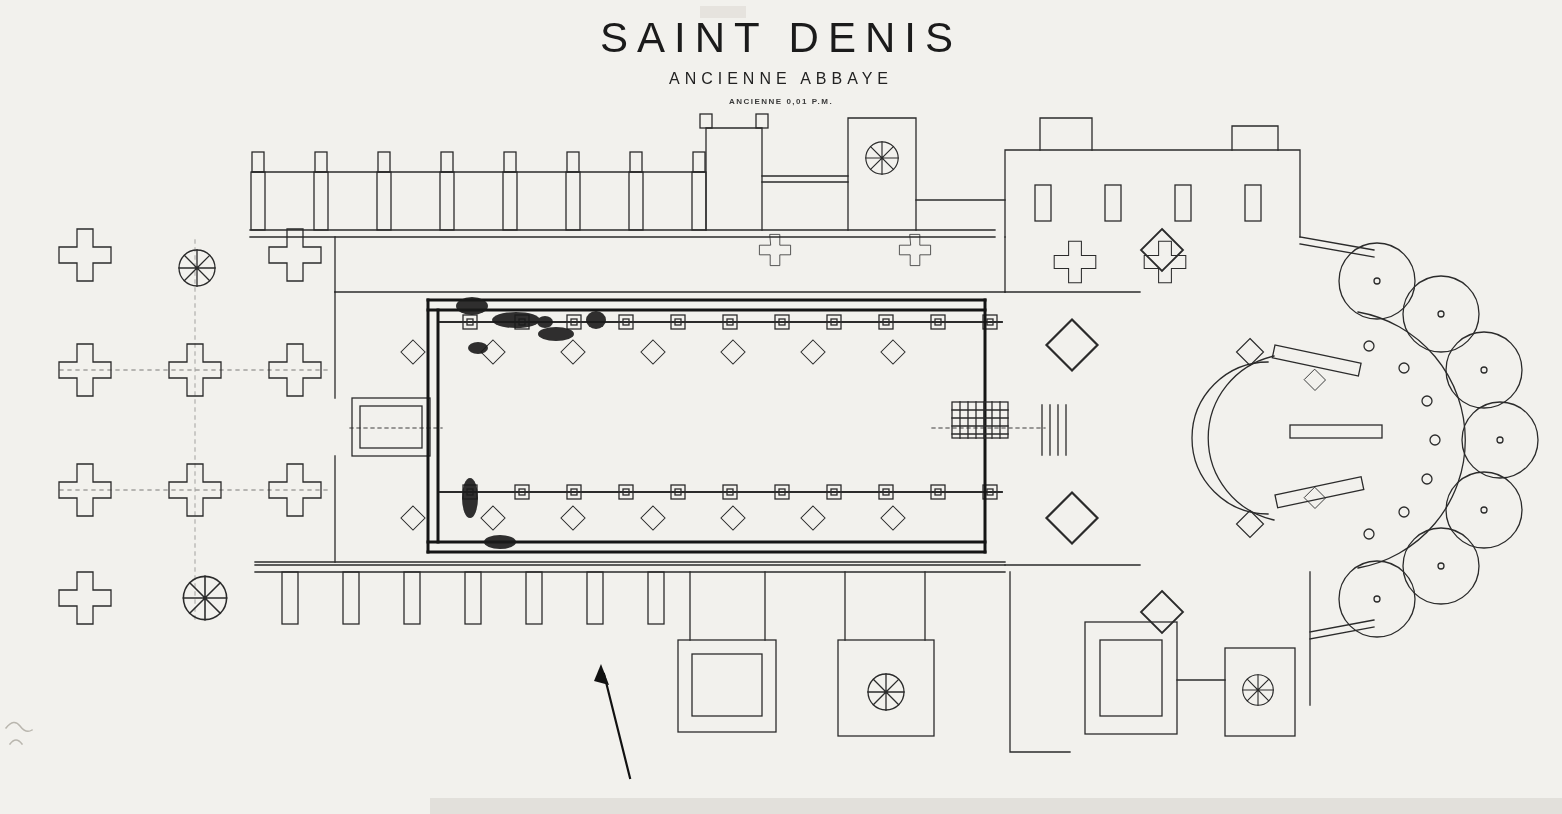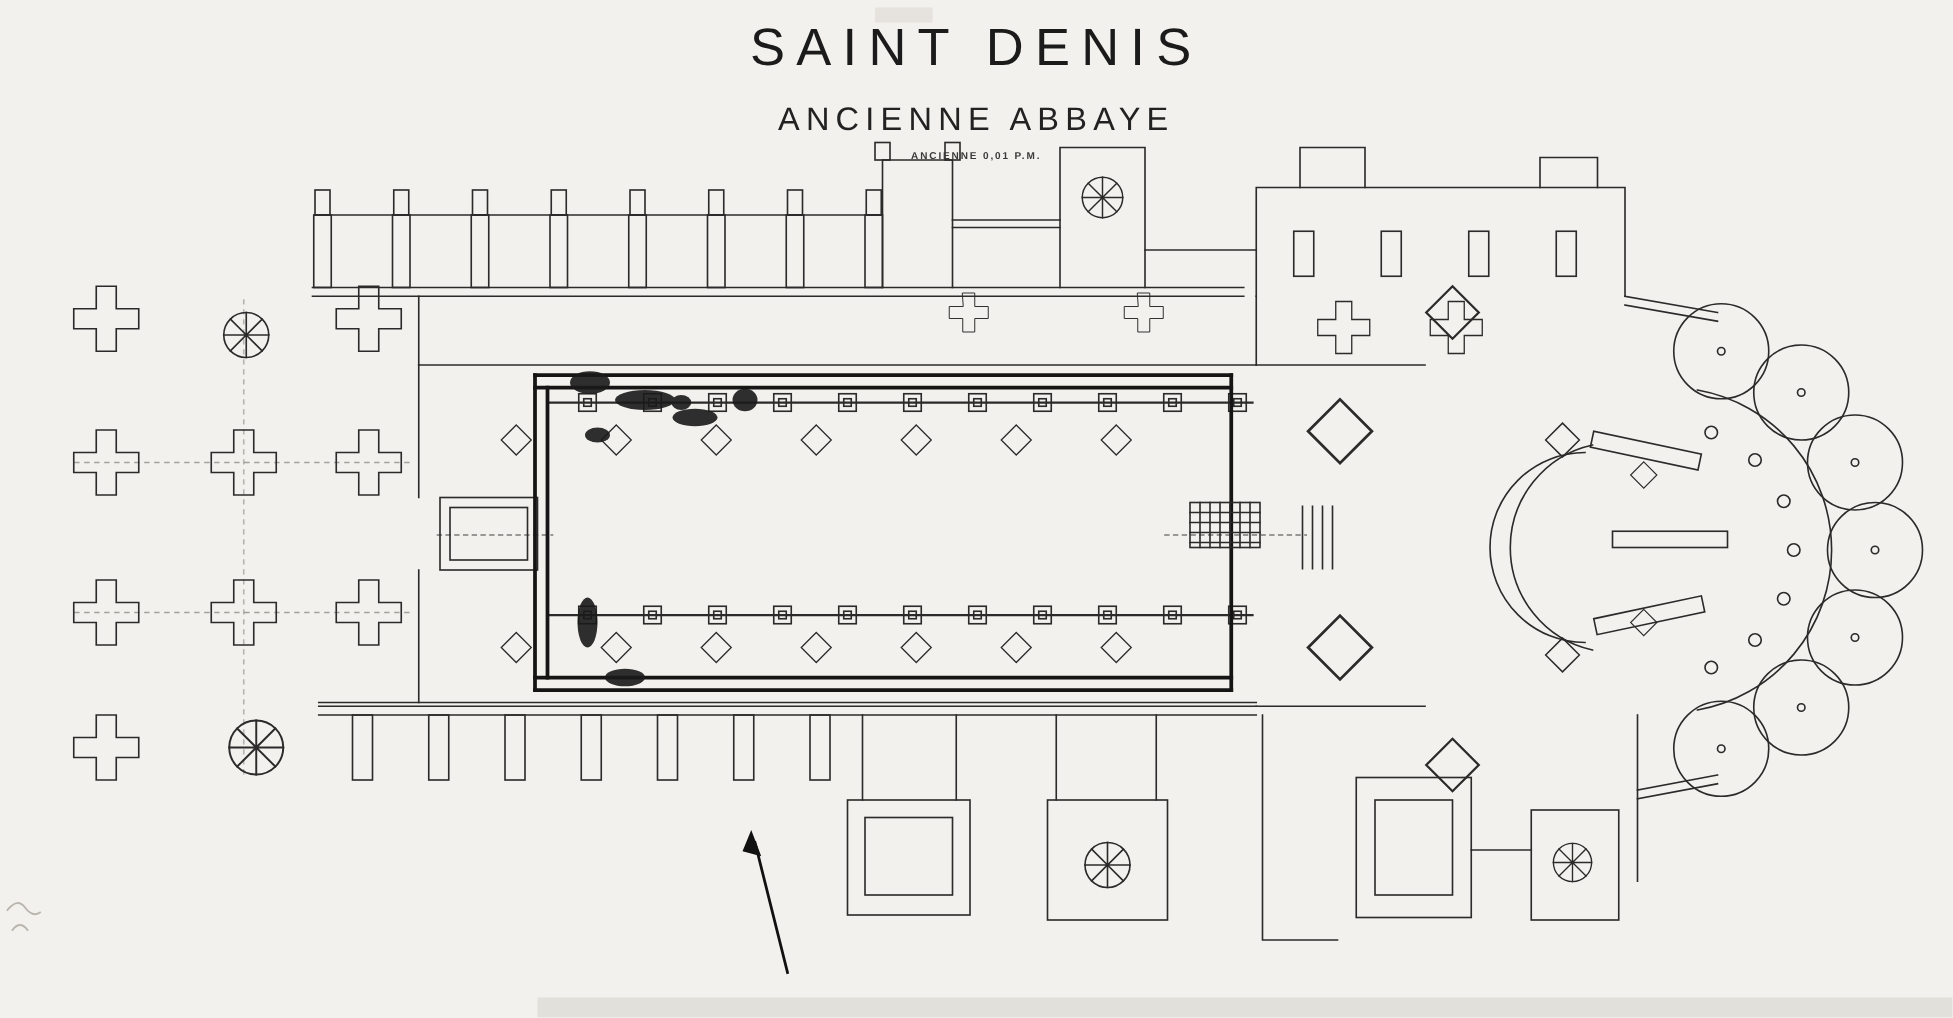--- a/index.html
+++ b/index.html
@@ -5,21 +5,21 @@
   html,body{margin:0;padding:0;}
   body{
     width:1562px;height:814px;
     background:#f2f1ed;
     font-family:"Liberation Sans",sans-serif;
     position:relative;overflow:hidden;
   }
   .sheet{position:absolute;inset:0;}
   .heading{position:absolute;top:14px;left:0;right:0;text-align:center;color:#1b1b1b;z-index:2;pointer-events:none;}
   .title{font-size:42px;letter-spacing:9px;font-weight:500;}
-  .subtitle{font-size:26px;letter-spacing:5px;margin-top:18px;font-weight:400;color:#222;}
+  .subtitle{font-size:16px;letter-spacing:5px;margin-top:8px;font-weight:400;color:#222;}
   .scale-note{font-size:8px;letter-spacing:1.5px;margin-top:9px;color:#3a3a3a;font-weight:700;}
   svg.plan{position:absolute;left:0;top:0;}
 </style>
 </head>
 <body>
 
 <div class="sheet">
 
   <div class="heading">
     <div class="title">SAINT DENIS</div>

